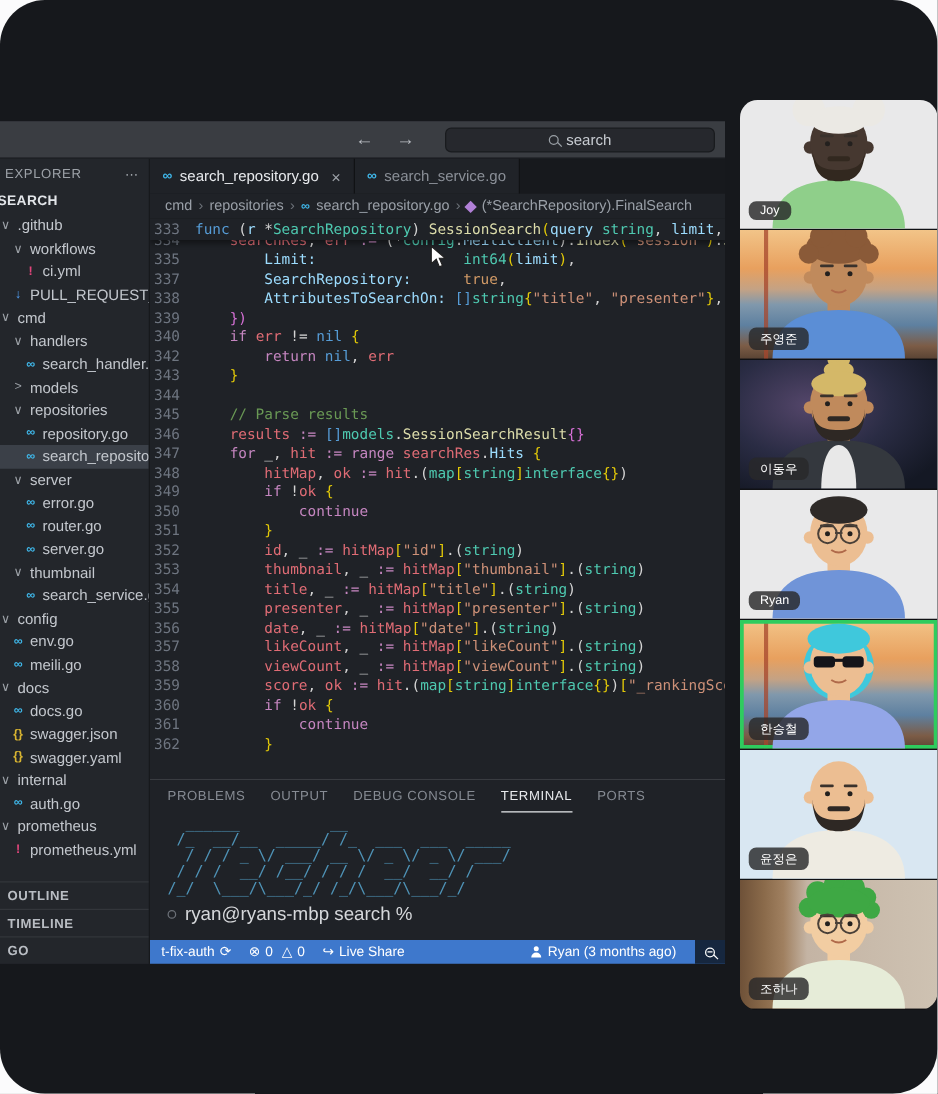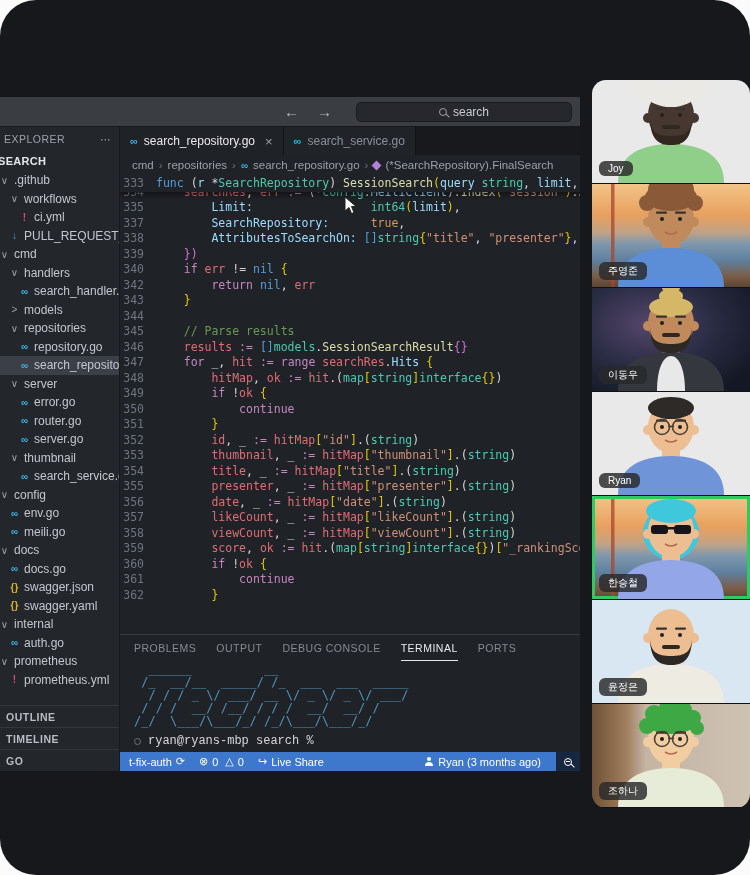--- a/index.html
+++ b/index.html
@@ -56,23 +56,23 @@
   .lnum{width:36px;flex:0 0 36px;text-align:right;padding-right:12px;color:#6e7580;}
   .ltxt{color:#d4d4d4;}
   .tok-kw{color:#c586c0;} .tok-kw2{color:#569cd6;} .tok-ty{color:#4ec9b0;} .tok-fn{color:#dcdcaa;}
   .tok-v{color:#9cdcfe;} .tok-sv{color:#e06c75;} .tok-str{color:#ce9178;} .tok-const{color:#d19a66;}
   .tok-cm{color:#6a9955;} .tok-p{color:#d4d4d4;} .tok-g{color:#e2c908;} .tok-pk{color:#d670d6;}
   
   .panel{flex:0 0 118px;background:#1f2227;border-top:1px solid #393c41;display:flex;flex-direction:column;}
   .paneltabs{height:26px;display:flex;gap:20px;padding-left:14px;align-items:center;flex:0 0 26px;}
   .ptab{font-size:10.5px;letter-spacing:.5px;color:#868b93;height:100%;display:flex;align-items:center;cursor:pointer;}
   .ptab.active{color:#e8eaed;border-bottom:1px solid #e8eaed;}
-  .terminal{flex:1;padding:2px 0 4px 14px;overflow:hidden;}
+  .terminal{flex:1;padding:2px 0 12px 14px;overflow:hidden;}
   .ascii{font-family:"DejaVu Sans Mono",monospace;font-size:12px;line-height:13px;color:#4f94b8;margin:0;}
-  .prompt{margin-top:6px;font-family:Liberation Mono, monospace;font-size:12px;color:#d6d8db;display:flex;align-items:center;gap:7px;}
+  .prompt{margin-top:6px;font-family:Liberation Sans, sans-serif;font-size:15px;color:#d6d8db;display:flex;align-items:center;gap:7px;}
   .prompt .dot{width:7px;height:7px;border:1.5px solid #6c7178;border-radius:50%;display:inline-block;}
   
   .statusbar{height:19px;flex:0 0 19px;background:#3e78cc;display:flex;align-items:center;color:#fff;
              font-size:11px;padding:0 0 0 2px;}
   .sb-item{display:flex;align-items:center;gap:4px;padding:0 7px;height:100%;cursor:pointer;}
   .sb-right{margin-left:auto;display:flex;align-items:center;height:100%;gap:8px;}
   .person{position:relative;width:10px;height:10px;display:inline-block;}
   .person::before{content:"";position:absolute;left:3px;top:0;width:4px;height:4px;border-radius:50%;background:#fff;}
   .person::after{content:"";position:absolute;left:1px;top:5px;width:8px;height:4px;border-radius:4px 4px 0 0;background:#fff;}
   .zoombox{width:24px;height:100%;background:#16273f;display:flex;align-items:center;justify-content:center;cursor:pointer;}

